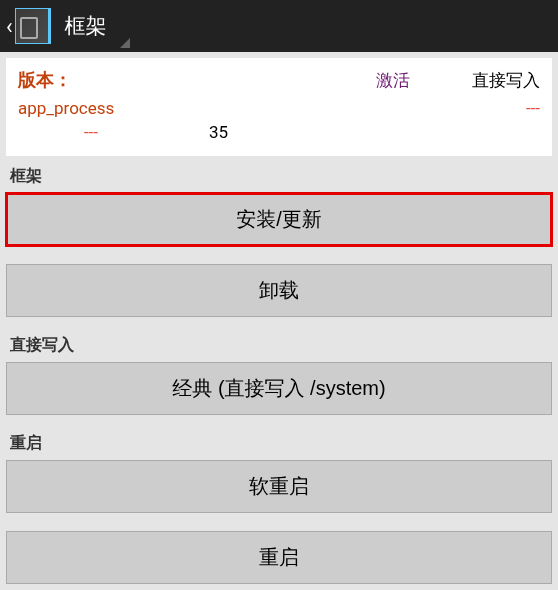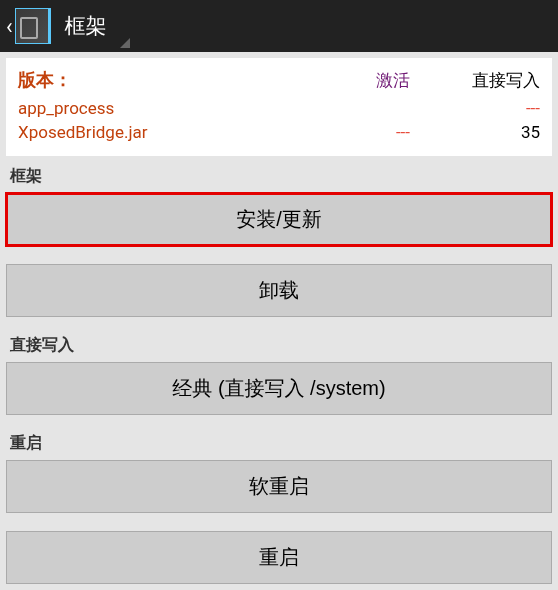--- a/index.html
+++ b/index.html
@@ -145,21 +145,20 @@
     <div class="info-header">
       <div class="col-name version-label">版本：</div>
       <div class="col-active">激活</div>
       <div class="col-bundled">直接写入</div>
     </div>
     <div class="info-row">
       <div class="col-name">app_process</div>
       <div class="col-active red-dash">---</div>
     </div>
     <div class="info-row">
-      <div class="col-name">XposedBridge.jar</div>
       <div class="col-active red-dash">---</div>
       <div class="col-bundled">35</div>
     </div>
   </div>
 
   <div class="section-label">框架</div>
   <button class="btn highlighted">安装/更新</button>
   <button class="btn">卸载</button>
 
   <div class="section-label">直接写入</div>

